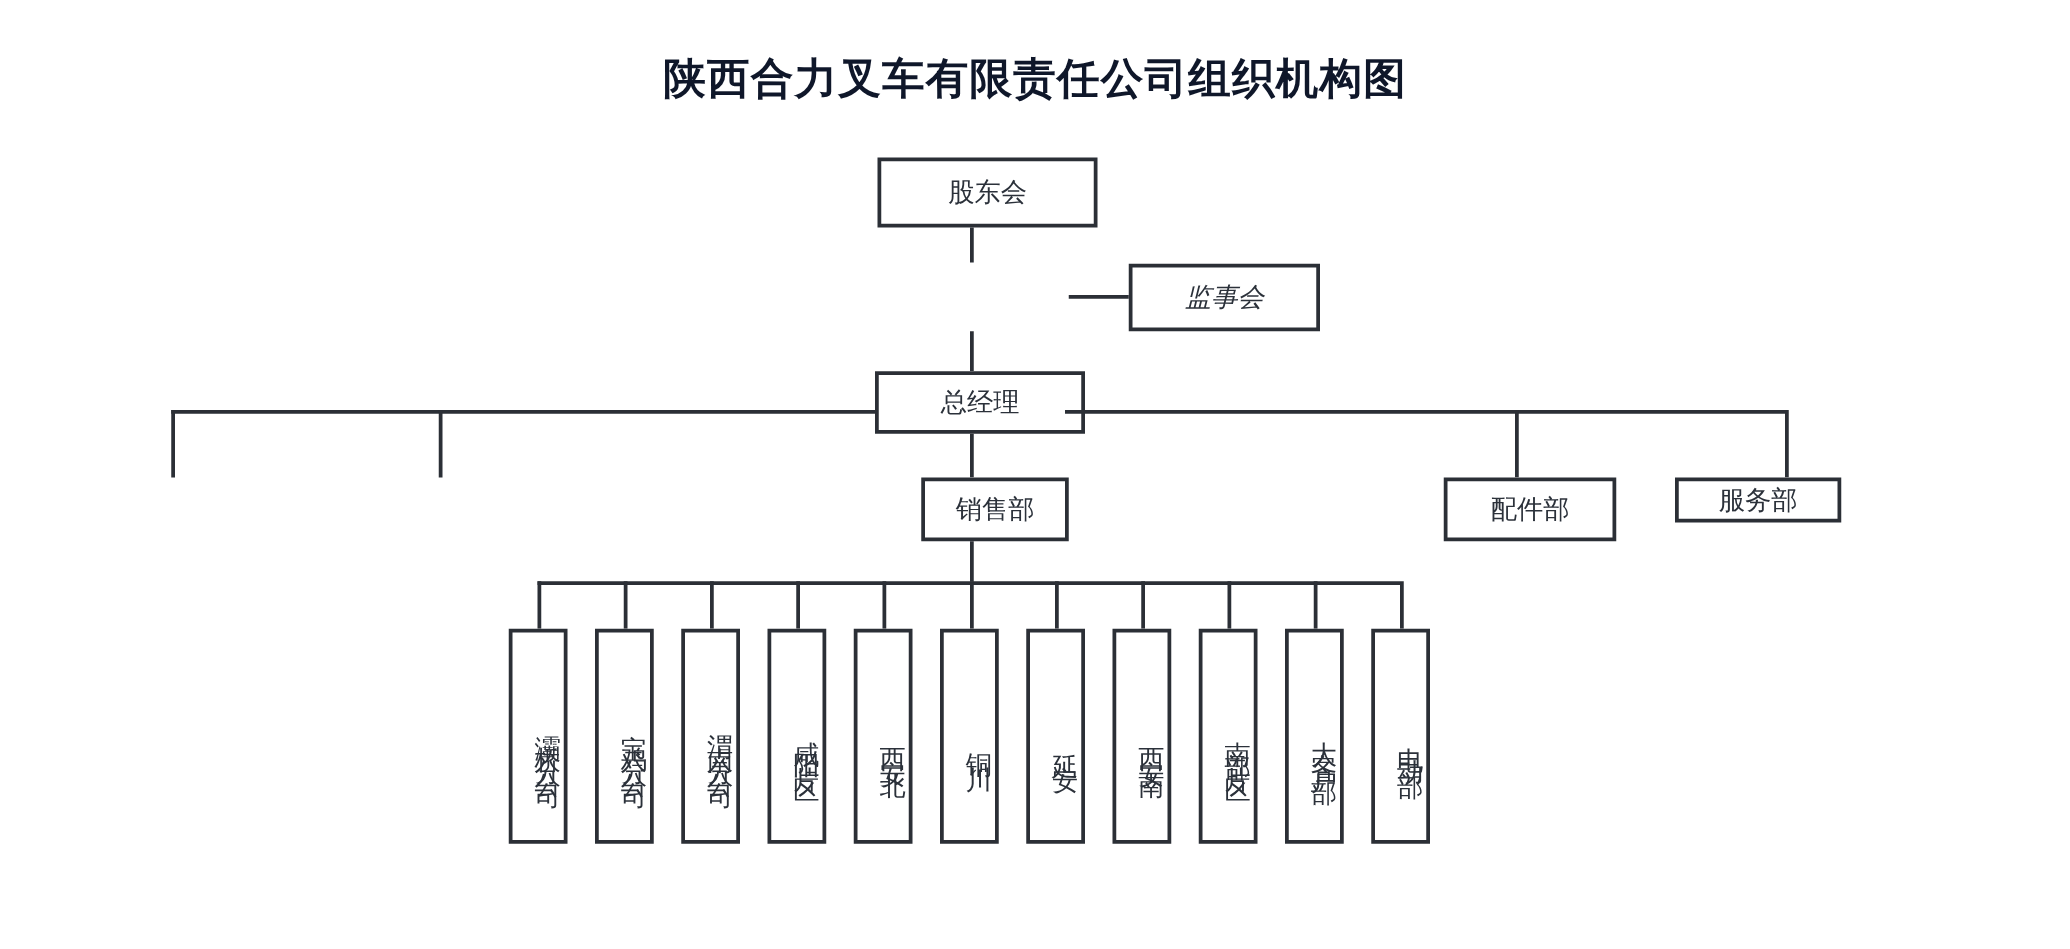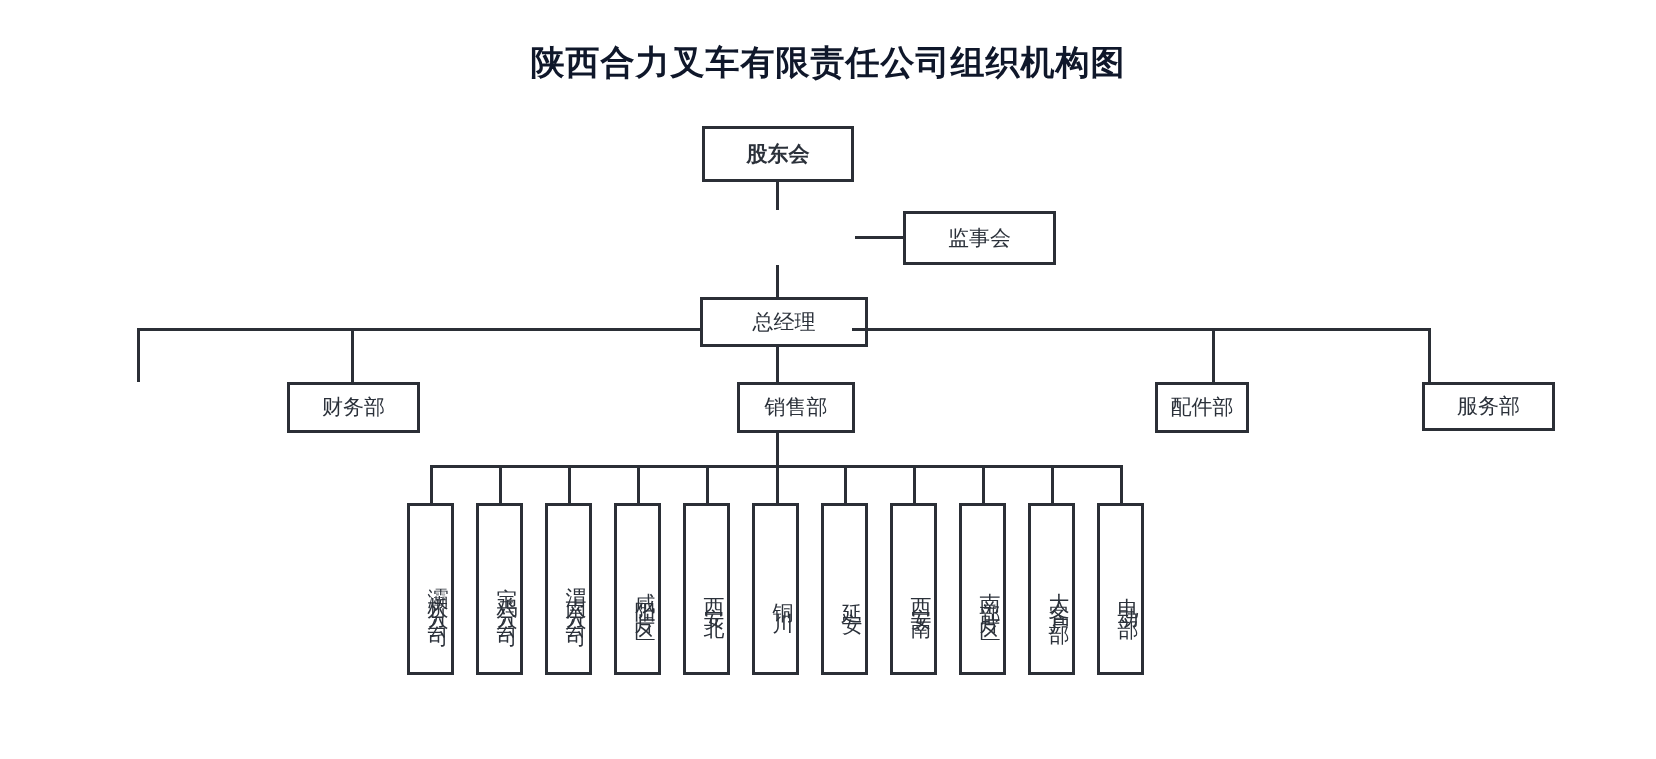--- a/index.html
+++ b/index.html
@@ -71,50 +71,49 @@
   .line.h { height: 3px; }
   .line.v { width: 3px; }
 </style>
 </head>
 <body>
 
 <div id="chart-root">
 
   <div class="chart-title">陕西合力叉车有限责任公司组织机构图</div>
 
-  <div class="node" style="left:702px; top:126px; width:152px; height:56px;font-weight:bold;">股东会</div>
+  <div class="node" style="left:702px; top:126px; width:176px; height:56px;">股东会</div>
 
   <div class="line v" style="left:776px; top:182px; height:28px;"></div>
 
 
-  <div class="node" style="left:903px; top:211px; width:153px; height:54px;">监事会</div>
+  <div class="node" style="left:903px; top:211px; width:153px; height:54px;font-style:italic;">监事会</div>
 
   <div class="line h" style="left:855px; top:236px; width:48px;"></div>
 
   <div class="line v" style="left:776px; top:265px; height:32px;"></div>
 
   <div class="node" style="left:700px; top:297px; width:168px; height:50px;">总经理</div>
 
   <div class="line h" style="left:137px; top:328px; width:563px;"></div>
   <div class="line h" style="left:852px; top:328px; width:578px;"></div>
 
   <div class="line v" style="left:137px; top:328px; height:54px;"></div>
   <div class="line v" style="left:351px; top:328px; height:54px;"></div>
   <div class="line v" style="left:776px; top:347px; height:35px;"></div>
   <div class="line v" style="left:1212px; top:328px; height:54px;"></div>
   <div class="line v" style="left:1428px; top:328px; height:54px;"></div>
 
 
-  <div class="node" style="left:287px; top:382px; width:133px; height:51px;">财务部</div>
 
   <div class="node" style="left:737px; top:382px; width:118px; height:51px;">销售部</div>
 
-  <div class="node" style="left:1155px; top:382px; width:94px; height:51px;">配件部</div>
+  <div class="node" style="left:1155px; top:382px; width:138px; height:51px;">配件部</div>
 
-  <div class="node" style="left:1422px; top:382px; width:133px; height:49px;">服务部</div>
+  <div class="node" style="left:1340px; top:382px; width:133px; height:36px;">服务部</div>
 
   <div class="line v" style="left:776px; top:433px; height:32px;"></div>
   <div class="line h" style="left:430px; top:465px; width:690px;"></div>
 
   <div class="line v" style="left:430px; top:465px; height:38px;"></div>
   <div class="line v" style="left:499px; top:465px; height:38px;"></div>
   <div class="line v" style="left:568px; top:465px; height:38px;"></div>
   <div class="line v" style="left:637px; top:465px; height:38px;"></div>
   <div class="line v" style="left:706px; top:465px; height:38px;"></div>
   <div class="line v" style="left:776px; top:465px; height:38px;"></div>

